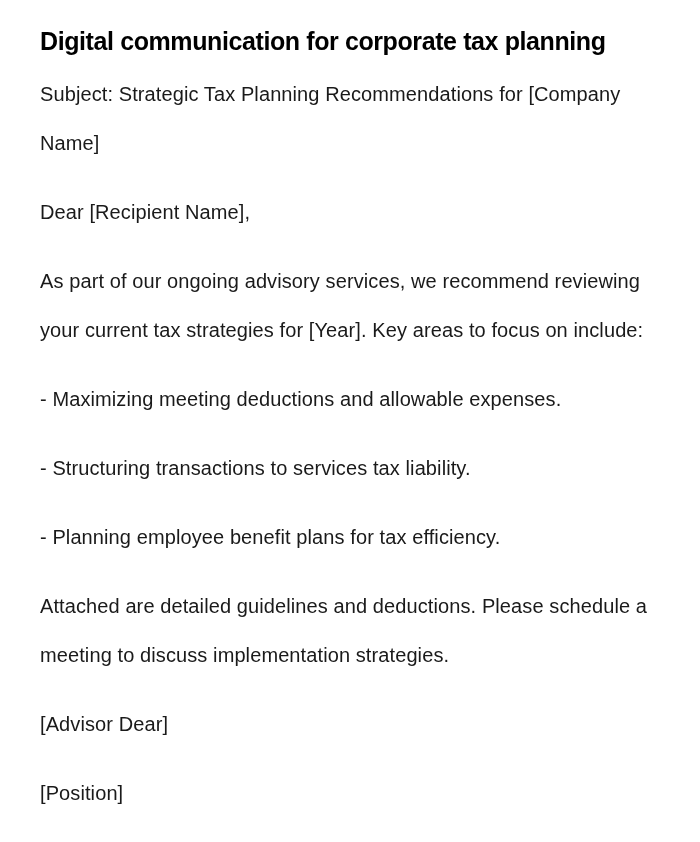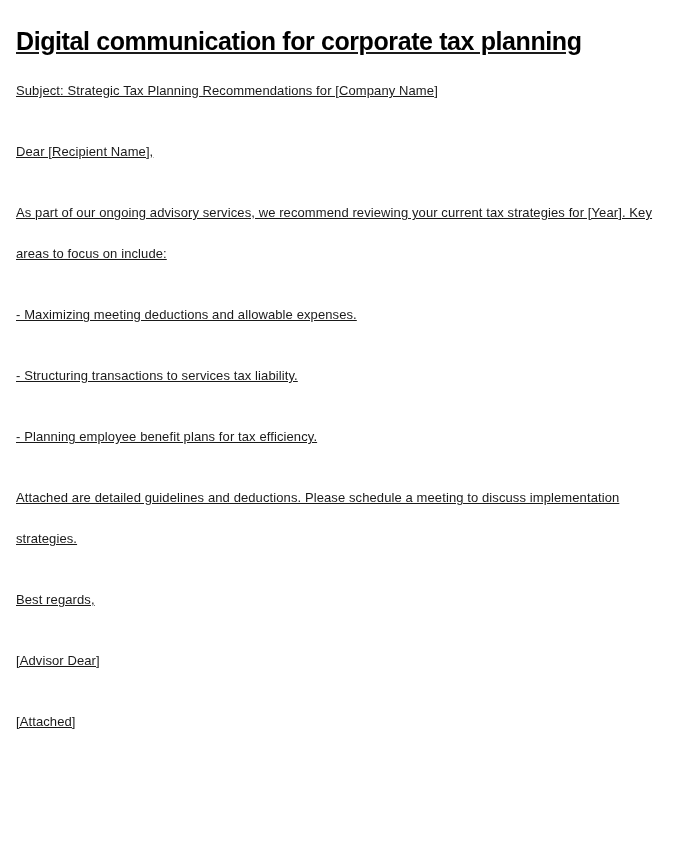--- a/index.html
+++ b/index.html
@@ -1,28 +1,27 @@
 <!DOCTYPE html>
 <html><head>
 <meta charset="utf-8">
 <style>
   html, body { margin: 0; padding: 0; background: #ffffff; }
   body { width: 700px; height: 842px; overflow: hidden; }
-  .page { padding: 24px 40px 0 16px; color: #1a1a1a; font-family: "Liberation Sans", sans-serif; text-decoration: underline; }
+  .page { padding: 24px 40px 0 40px; color: #1a1a1a; font-family: "Liberation Sans", sans-serif; }
   h1 { font-family: "Liberation Sans", sans-serif; font-weight: 700; font-size: 25px; letter-spacing: -0.4px; margin: 0 0 12px 0; line-height: 34px; color: #000; }
-  p { font-size: 13px; line-height: 41px; margin: 0 0 20px 0; letter-spacing: 0.1px; }
+  p { font-size: 20px; line-height: 49px; margin: 0 0 20px 0; letter-spacing: 0.1px; }
 </style>
 </head>
 <body>
 
 <div class="page">
   <h1>Digital communication for corporate tax planning</h1>
   <p>Subject: Strategic Tax Planning Recommendations for [Company Name]</p>
   <p>Dear [Recipient Name],</p>
   <p>As part of our ongoing advisory services, we recommend reviewing your current tax strategies for [Year]. Key areas to focus on include:</p>
   <p>- Maximizing meeting deductions and allowable expenses.</p>
   <p>- Structuring transactions to services tax liability.</p>
   <p>- Planning employee benefit plans for tax efficiency.</p>
   <p>Attached are detailed guidelines and deductions. Please schedule a meeting to discuss implementation strategies.</p>
-  <p>Best regards,</p>
   <p>[Advisor Dear]</p>
-  <p>[Attached]</p>
+  <p>[Position]</p>
 </div>
 
 </body></html>

